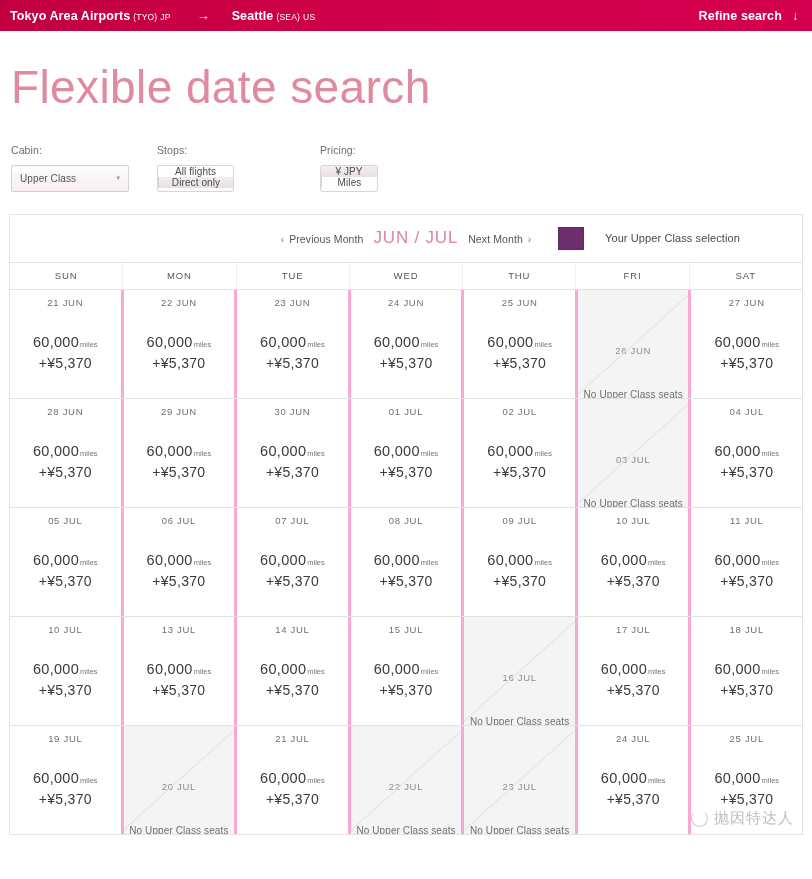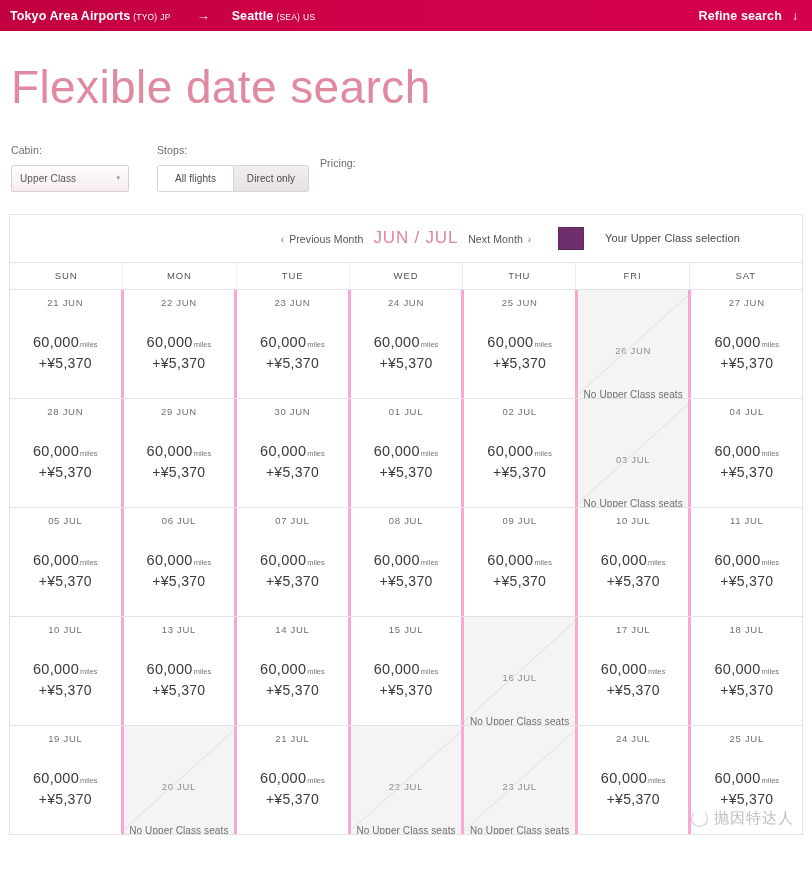--- a/index.html
+++ b/index.html
@@ -111,20 +111,21 @@
   .select-box .value { flex: 1; letter-spacing: .1px; }
   .select-box .chevron-down-icon { font-size: 7px; color: #9a8f95; }
 
   .seg {
     display: flex;
     height: 27px;
     border: 1px solid #d6d6d6;
     border-radius: 2px;
     overflow: hidden;
     width: max-content;
+    flex-direction: column;
   }
   .seg .seg-btn {
     display: flex;
     align-items: center;
     justify-content: center;
     font-size: 10px;
     color: #4a4a4a;
     background: #ffffff;
     cursor: pointer;
     letter-spacing: .1px;
@@ -335,20 +336,24 @@
     <div class="filter-group stops">
       <div class="filter-label">Stops:</div>
       <div class="seg stops-seg">
         <div class="seg-btn">All flights</div>
         <div class="seg-btn active">Direct only</div>
       </div>
     </div>
 
     <div class="filter-group pricing">
       <div class="filter-label">Pricing:</div>
+      <div class="seg price-seg">
+        <div class="seg-btn active">¥ JPY</div>
+        <div class="seg-btn">Miles</div>
+      </div>
     </div>
 
   </div>
 
   <div class="calendar">
 
     <div class="cal-head">
       <div class="monthnav">
         <div class="nav-link">
           <span class="chevron-left-icon">‹</span>

